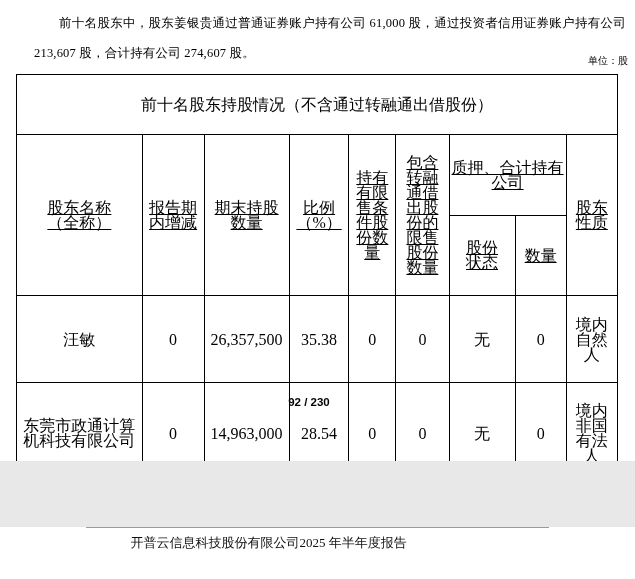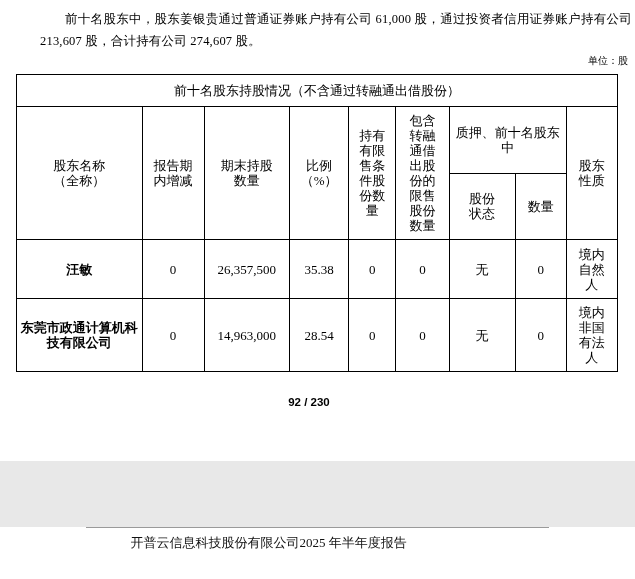--- a/index.html
+++ b/index.html
@@ -16,74 +16,74 @@
     position: relative;
   }
   .page {
     position: relative;
     width: 635px;
     height: 579px;
     background: #ffffff;
   }
   .intro {
     position: absolute;
-    left: 40px;
+    left: 34px;
     top: 8px;
     width: 592px;
     font-size: 12.5px;
-    line-height: 22px;
+    line-height: 30px;
     text-indent: 25px;
     text-align: justify;
     letter-spacing: 0.2px;
   }
   .unit-line {
     position: absolute;
     right: 7px;
     top: 54px;
     font-size: 10px;
   }
   table.holders {
     position: absolute;
     left: 16px;
     top: 74px;
     width: 602px;
     border-collapse: collapse;
     table-layout: fixed;
   }
   table.holders td {
     border: 1px solid #000000;
-    font-size: 13px;
+    font-size: 16px;
     line-height: 15px;
     text-align: center;
     vertical-align: middle;
-    padding: 6px 2px;
+    padding: 20px 2px;
   }
   td.title-cell {
     font-size: 12px;
     height: 19px;
     padding: 2px 0;
   }
   td.head {
     height: 22px;
+    text-decoration: underline;
   }
   .col-name   { width: 118px; }
   .col-change { width: 58px; }
   .col-qty    { width: 80px; }
   .col-pct    { width: 56px; }
   .col-restr  { width: 44px; }
   .col-lend   { width: 50px; }
   .col-status { width: 62px; }
   .col-num    { width: 48px; }
   .col-type   { width: 48px; }
 
   td.name-cell {
     text-align: left;
     padding-left: 6px;
     padding-right: 4px;
-    font-weight: bold;
   }
   td.num-cell {
     text-align: right;
     padding-right: 8px;
   }
   .row-tall td { height: 46px; }
   .row-tall2 td { height: 54px; }
 
   .pagenum {
     position: absolute;
@@ -158,21 +158,21 @@
         </td>
         <td class="head" rowspan="2">
           比例<br>（%）
         </td>
         <td class="head" rowspan="2">
           持有<br>有限<br>售条<br>件股<br>份数<br>量
         </td>
         <td class="head" rowspan="2">
           包含<br>转融<br>通借<br>出股<br>份的<br>限售<br>股份<br>数量
         </td>
-        <td class="head" colspan="2">质押、前十名股东中</td>
+        <td class="head" colspan="2">质押、合计持有公司</td>
         <td class="head" rowspan="2">
           股东<br>性质
         </td>
       </tr>
       <tr>
         <td class="head">股份<br>状态</td>
         <td class="head">数量</td>
       </tr>
 
       <tr class="row-tall">

